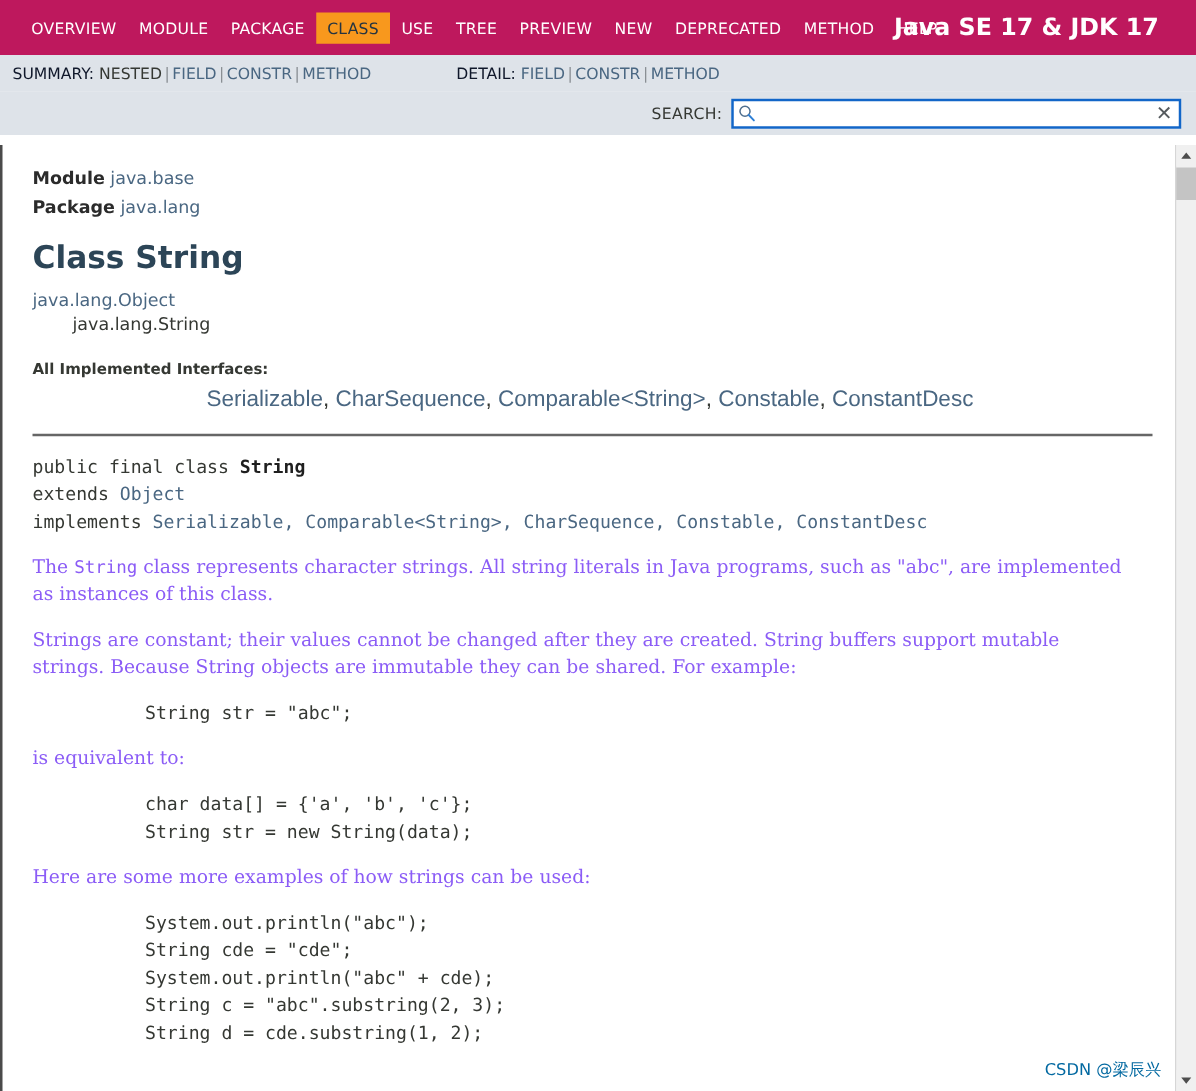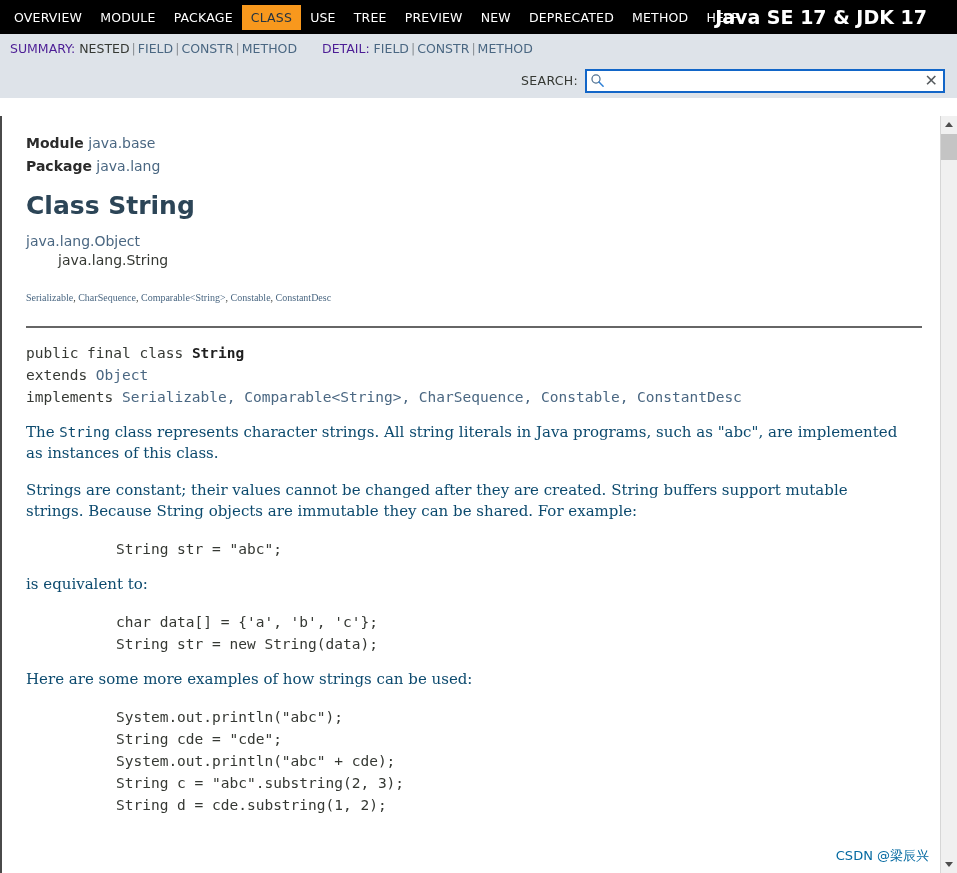--- a/index.html
+++ b/index.html
@@ -10,25 +10,25 @@
     width: 957px;
     height: 873px;
     background: #ffffff;
     font-family: "DejaVu Serif", "Liberation Serif", serif;
     overflow: hidden;
     position: relative;
   }
 
   
   .topnav {
-    background: #000000;
-    height: 34px;
-    display: flex;
-    align-items: center;
-    padding: 0 10px 0 5px;
+    background: #be185d;
+    height: 44px;
+    display: flex;
+    align-items: center;
+    padding: 0 10px 0 16px;
     box-sizing: border-box;
     position: relative;
   }
   .topnav-list {
     display: flex;
     align-items: center;
     list-style: none;
     margin: 0;
     padding: 0;
     height: 100%;
@@ -67,22 +67,22 @@
     font-size: 12.5px;
     color: #353833;
     box-sizing: border-box;
     border-bottom: 1px solid #dee3e9;
   }
   .subnav-row {
     display: flex;
     align-items: baseline;
   }
   .subnav-group { white-space: nowrap; }
-  .subnav-group.detail { margin-left: 25px; }
-  .subnav-label { color: #4c1d95; }
+  .subnav-group.detail { margin-left: 68px; }
+  .subnav-label { color: #0f172a; }
   .subnav-link {
     color: #4A6782;
     cursor: pointer;
     text-decoration: none;
   }
   .subnav-plain { color: #353833; }
   .subnav-sep { color: #8a8f94; padding: 0 2px; }
 
   
   .searchbar {
@@ -191,24 +191,25 @@
   .inheritance .lvl2 { padding-left: 32px; color: #353833; display: block; }
 
   .section-label {
     font-family: "DejaVu Sans", "Liberation Sans", sans-serif;
     font-size: 12px;
     font-weight: bold;
     color: #353833;
     margin-bottom: 7px;
   }
   .iface-list {
-    font-family: Liberation Serif, serif;
-    font-size: 10px;
+    font-family: Liberation Sans, sans-serif;
+    font-size: 18px;
     color: #353833;
     line-height: 20px;
+    text-align: center;
   }
   .iface-list .doc-link { color: #4A6782; }
 
   .hr {
     border: none;
     border-top: 2px solid #666;
     margin: 18px 0 14px 0;
     width: 896px;
   }
 
@@ -220,21 +221,21 @@
     margin-bottom: 14px;
   }
   .decl .kw { color: #353833; }
   .decl .cname { font-weight: bold; color: #1f1f1f; }
   .decl .type-link { color: #4A6782; cursor: pointer; }
 
   .para {
     font-family: "DejaVu Serif", "Liberation Serif", serif;
     font-size: 15px;
     line-height: 21px;
-    color: #0c4a6e;
+    color: #8b5cf6;
     margin: 0 0 16px 0;
     max-width: 880px;
   }
   .para code, .mono-inline {
     font-family: "DejaVu Sans Mono", "Liberation Mono", monospace;
     font-size: 14px;
   }
 
   pre.codeblock {
     font-family: "DejaVu Sans Mono", "Liberation Mono", monospace;
@@ -350,20 +351,21 @@
       <span class="doc-link">java.lang</span>
     </div>
 
     <h1 class="class-title">Class String</h1>
 
     <div class="inheritance">
       <span class="lvl1">java.lang.Object</span>
       <span class="lvl2">java.lang.String</span>
     </div>
 
+    <div class="section-label">All Implemented Interfaces:</div>
     <div class="iface-list"><span class="doc-link">Serializable</span>, <span class="doc-link">CharSequence</span>, <span class="doc-link">Comparable&lt;String&gt;</span>, <span class="doc-link">Constable</span>, <span class="doc-link">ConstantDesc</span></div>
 
     <hr class="hr">
 
     <div class="decl">
       <div><span class="kw">public final class </span><span class="cname">String</span></div>
       <div><span class="kw">extends </span><span class="type-link">Object</span></div>
       <div><span class="kw">implements </span><span class="type-link">Serializable, Comparable&lt;String&gt;, CharSequence, Constable, ConstantDesc</span></div>
     </div>
 

